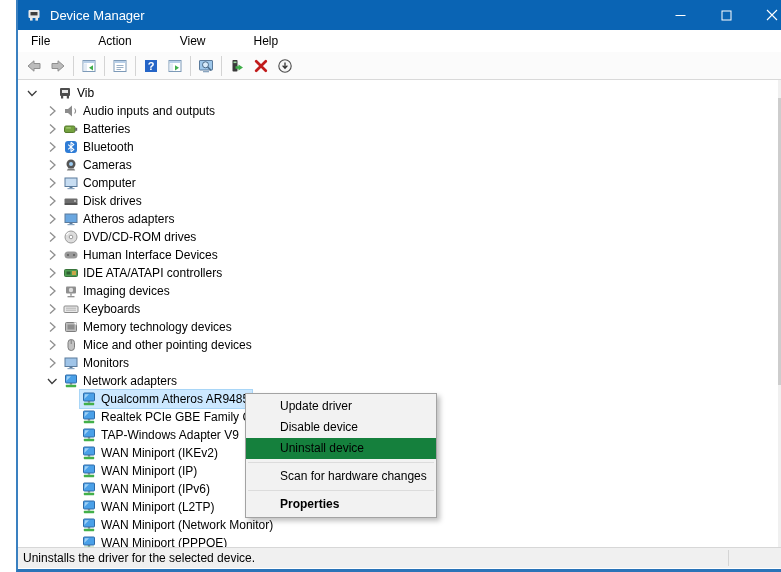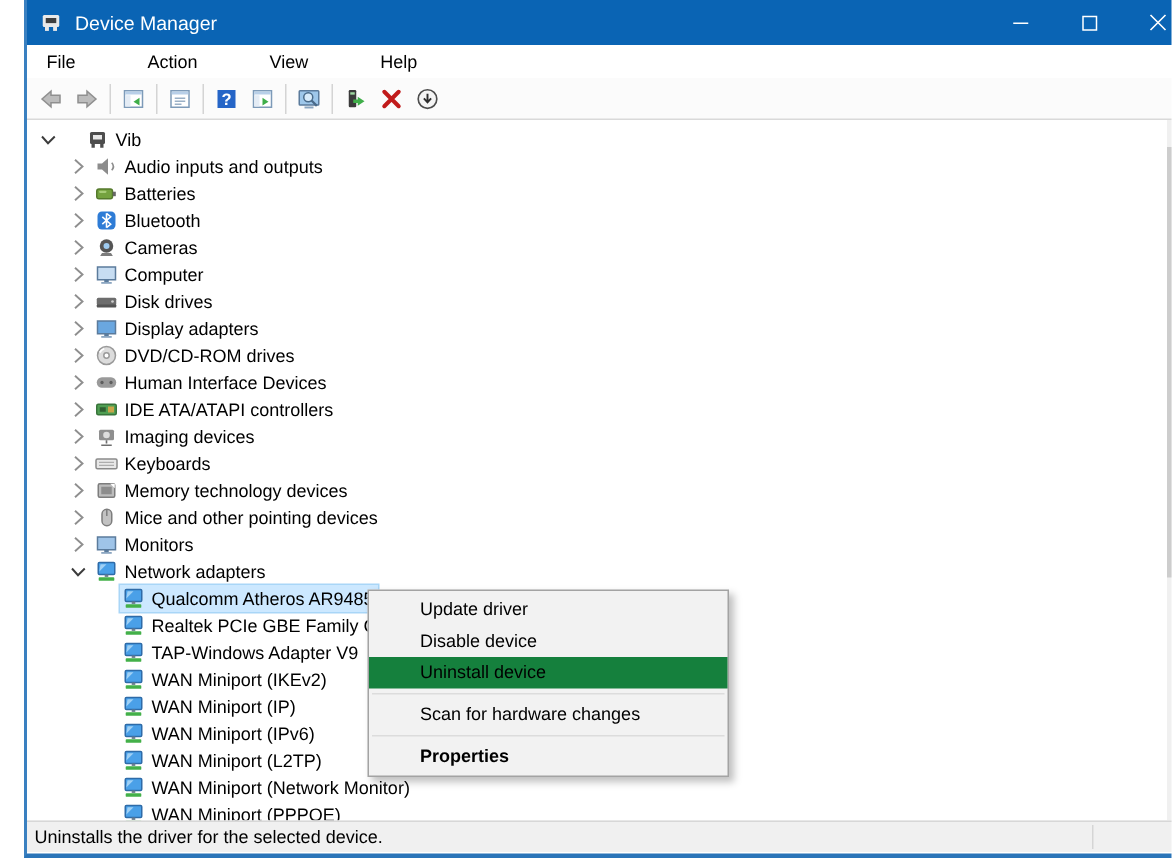--- a/index.html
+++ b/index.html
@@ -31,21 +31,21 @@
   .chev { width:16px; height:16px; margin-right:2px; flex:0 0 auto; }
   .row-core { display:flex; align-items:center; height:18px; padding:0 3px 0 1px; }
   .row-core.sel { background:#cce8ff; outline:1px solid #a9d6f7; }
   .t-icon { width:16px; height:16px; margin-right:4px; flex:0 0 auto; }
   
   .scrollbar { position:absolute; top:0; right:0; bottom:0; width:17px; background:#f0f0f0; }
   .sb-btn { position:absolute; left:0; width:17px; height:17px; display:flex; align-items:center; justify-content:center; }
   .sb-up { top:0; } .sb-down { bottom:0; }
   .sb-thumb { position:absolute; left:0; top:18px; width:17px; height:287px; background:#cdcdcd; }
   
-  .context-menu { position:absolute; left:227px; top:393px; width:241px; background:#f2f2f2;
+  .context-menu { position:absolute; left:227px; top:393px; width:192px; background:#f2f2f2;
     border:1px solid #a3a3a3; box-shadow:3px 3px 5px rgba(0,0,0,0.25); padding:2px 0; z-index:10; }
   .cm-item { height:21px; line-height:21px; padding-left:34px; font-size:12px; color:#000; }
   .cm-item.hl { background:#15803d; }
   .cm-item.bold { font-weight:bold; }
   .cm-sep { height:1px; background:#dcdcdc; margin:3px 2px; }
   
   .statusbar { position:relative; height:21px; background:#f0f0f0; border-top:1px solid #d7d7d7;
     display:flex; align-items:center; padding-left:5px; font-size:12px; color:#000; }
   .status-div { position:absolute; right:66px; top:2px; bottom:2px; width:1px; background:#d5d5d5; }
 </style>
@@ -258,21 +258,21 @@
         <div class="tree-row lvl1">
           <span class="chev"><svg width="16" height="16" viewBox="0 0 16 16">
               <path d="M6 3.5 L11 8 L6 12.5" fill="none" stroke="#8f8f8f" stroke-width="1.3"></path>
             </svg></span>
           <span class="row-core">
             <span class="t-icon"><svg width="16" height="16" viewBox="0 0 16 16">
                 <rect x="2" y="3" width="12" height="8.5" fill="#6aa7e0" stroke="#5b7b9c"></rect>
                 <rect x="6.5" y="11.5" width="3" height="1.5" fill="#5b7b9c"></rect>
                 <rect x="4.5" y="13" width="7" height="1.2" fill="#8aa5c0"></rect>
               </svg></span>
-            <span>Display adapters</span>
+            <span>Atheros adapters</span>
           </span>
         </div>
         <div class="tree-row lvl1">
           <span class="chev"><svg width="16" height="16" viewBox="0 0 16 16">
               <path d="M6 3.5 L11 8 L6 12.5" fill="none" stroke="#8f8f8f" stroke-width="1.3"></path>
             </svg></span>
           <span class="row-core">
             <span class="t-icon"><svg width="16" height="16" viewBox="0 0 16 16">
                 <circle cx="8" cy="8" r="6" fill="#dcdcdc" stroke="#9a9a9a"></circle>
                 <circle cx="8" cy="8" r="1.8" fill="#fff" stroke="#9a9a9a"></circle>

